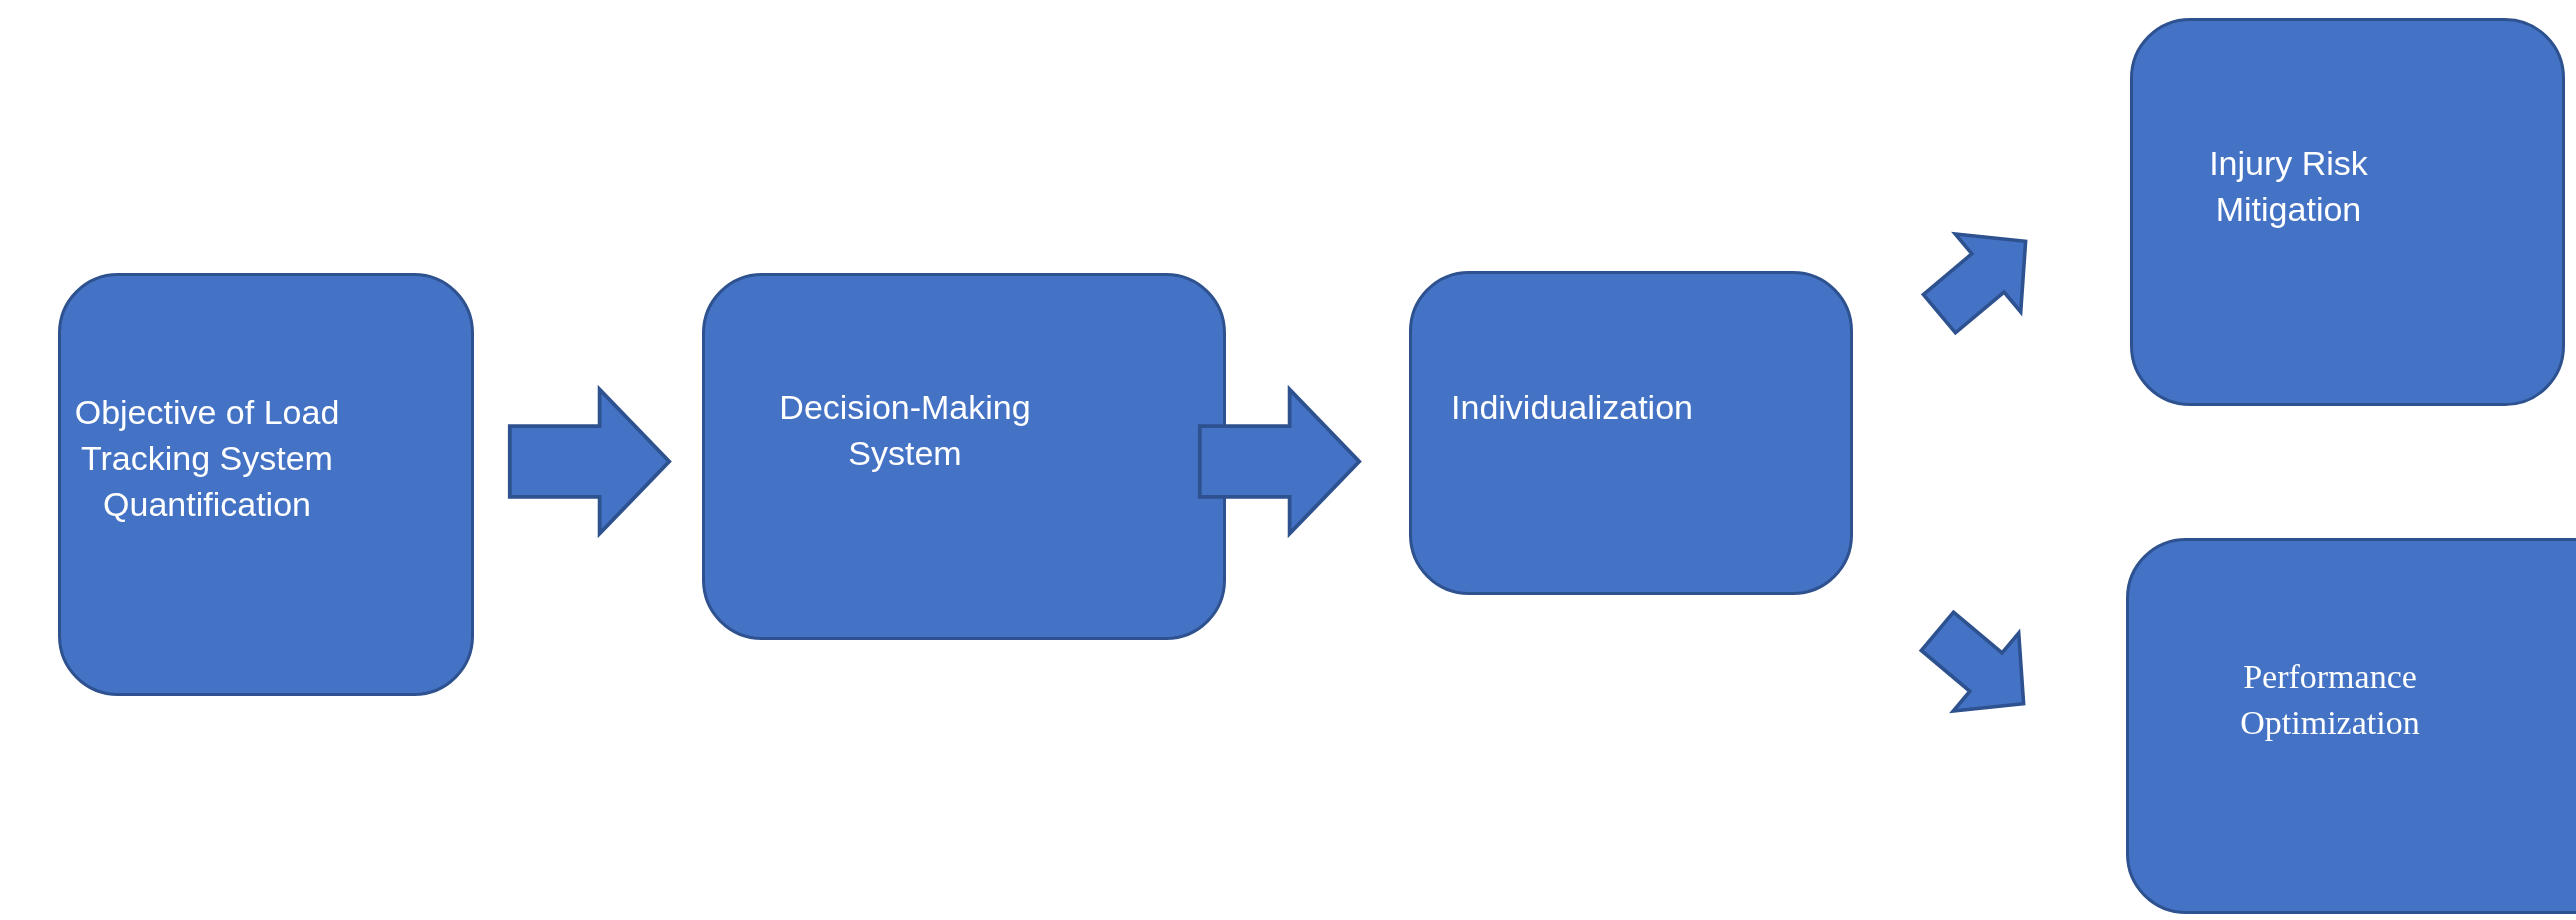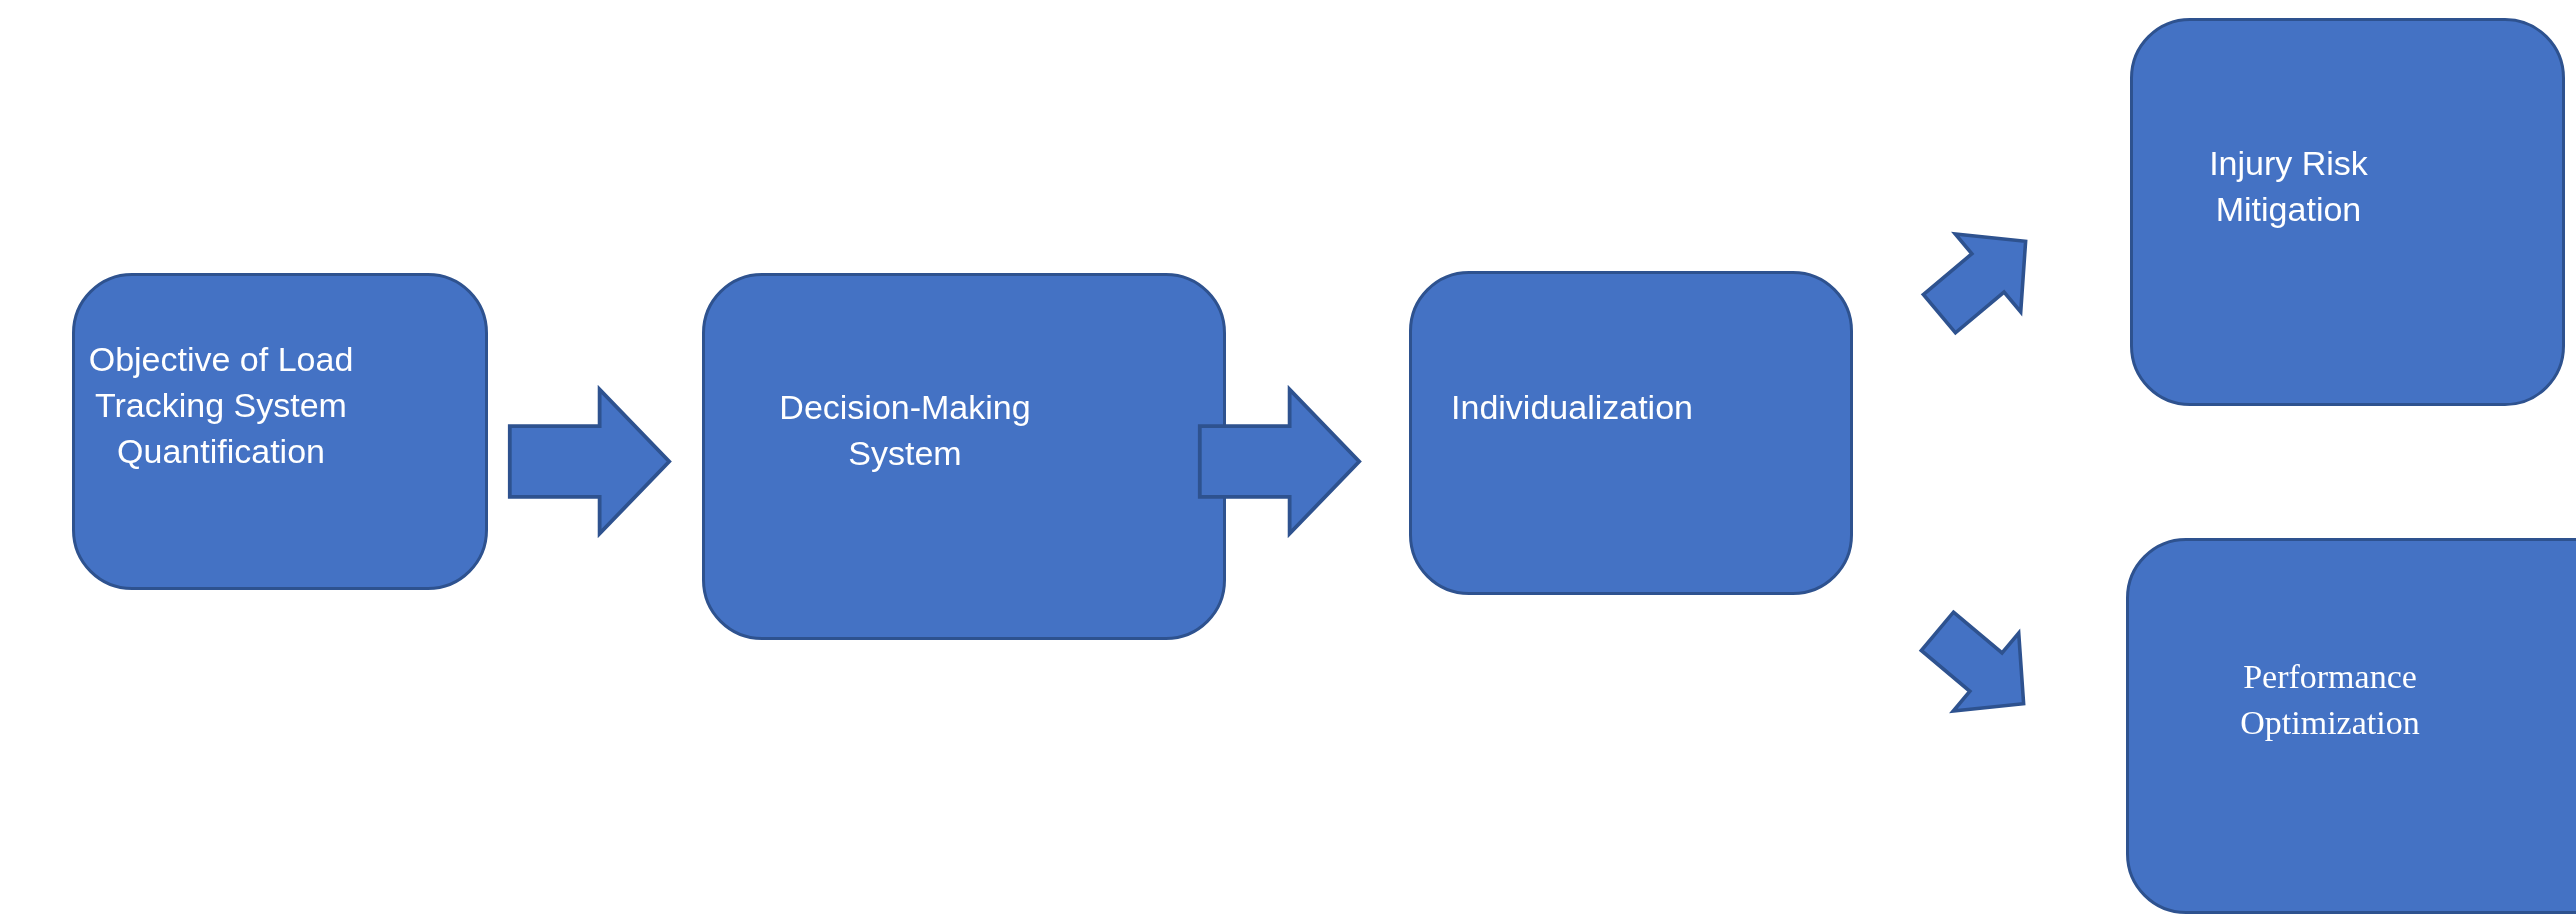--- a/index.html
+++ b/index.html
@@ -50,21 +50,21 @@
   }
   .arrow-diag-down {
     transform: rotate(40deg);
   }
 </style>
 </head>
 <body>
 
 <div class="canvas">
 
-  <div class="node" style="left:72px; top:273px; width:416px; height:317px;">
+  <div class="node" style="left:58px; top:273px; width:416px; height:423px;">
     <div class="node-text">
       <div>Objective of Load</div>
       <div>Tracking System</div>
       <div>Quantification</div>
     </div>
   </div>
 
   <div class="arrow" style="left:506px; top:384px; width:167px; height:155px;">
     <svg viewBox="0 0 264 244">
       <polygon points="6,66 148,66 148,8 258,122 148,236 148,178 6,178" fill="#4472c4" stroke="#2e528f" stroke-width="6" stroke-linejoin="miter" class="arrow-shape"></polygon>

